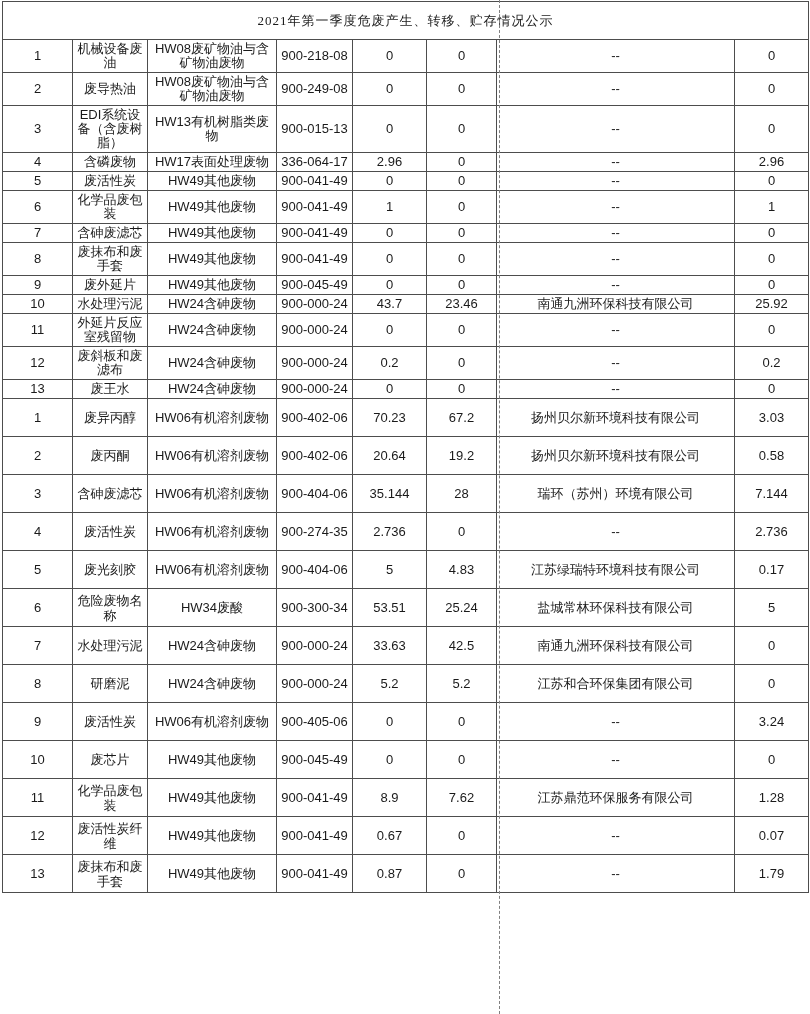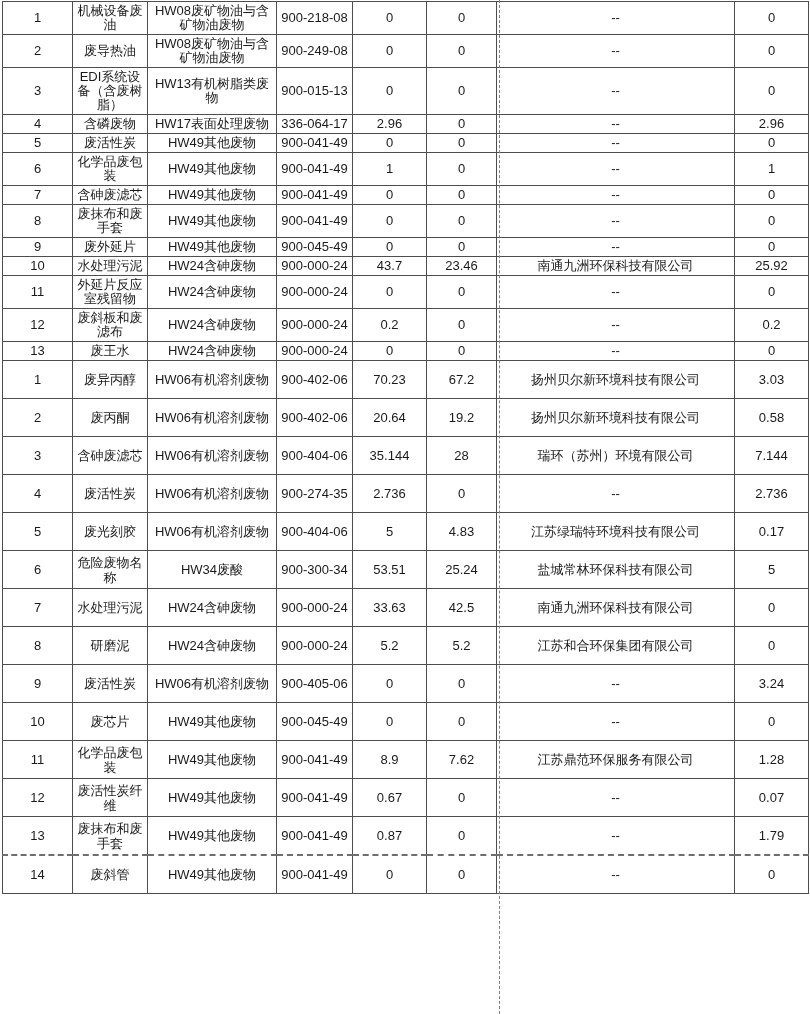--- a/index.html
+++ b/index.html
@@ -79,20 +79,23 @@
       <col style="width:70px">
       <col style="width:75px">
       <col style="width:129px">
       <col style="width:76px">
       <col style="width:74px">
       <col style="width:70px">
       <col style="width:238px">
       <col style="width:74px">
     </colgroup>
     <thead>
+      <tr>
+        <td class="title-cell" colspan="8">2021年第一季度危废产生、转移、贮存情况公示</td>
+      </tr>
     </thead>
     <tbody>
         <tr class="compact">
     <td>1</td>
     <td>机械设备废油</td>
     <td>HW08废矿物油与含矿物油废物</td>
     <td>900-218-08</td>
     <td>0</td>
     <td>0</td>
     <td>--</td>
@@ -341,27 +344,17 @@
         <tr class="tall">
     <td>13</td>
     <td>废抹布和废手套</td>
     <td>HW49其他废物</td>
     <td>900-041-49</td>
     <td>0.87</td>
     <td>0</td>
     <td>--</td>
     <td>1.79</td>
   </tr>
-        <tr class="tall page-break">
-    <td>14</td>
-    <td>废斜管</td>
-    <td>HW49其他废物</td>
-    <td>900-041-49</td>
-    <td>0</td>
-    <td>0</td>
-    <td>--</td>
-    <td>0</td>
-  </tr>
       </tbody>
   </table>
 </div>
 
 <div class="pb-v"></div>
 
 </body></html>

